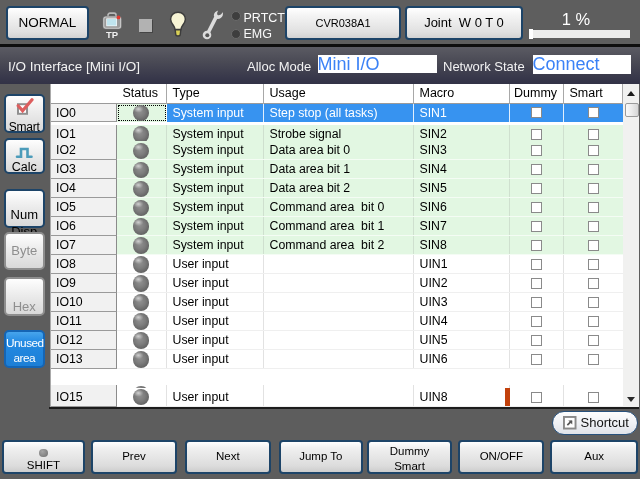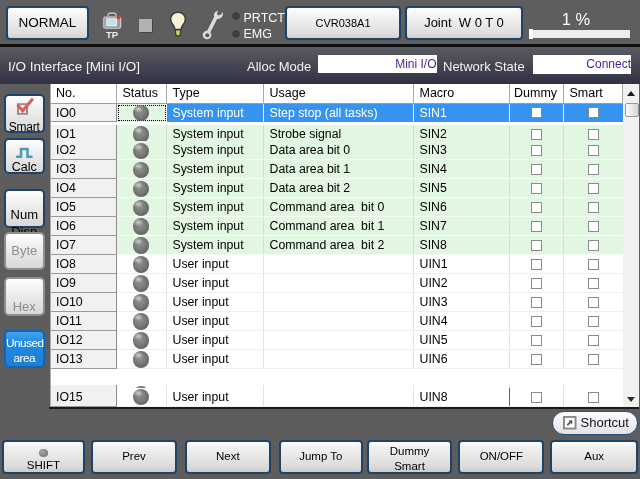--- a/index.html
+++ b/index.html
@@ -5,21 +5,21 @@
 html,body {width:640px;height:479px;overflow:hidden;}
 body {font-family:"Liberation Sans",sans-serif;background:#5d5d5d;position:relative;}
 .abs {position:absolute;}
 
 #topbar {position:absolute;left:0;top:0;width:640px;height:44px;background:#5e5e5e;}
 .tbtn {position:absolute;border:2px solid #1d4468;border-radius:4px;background:linear-gradient(#ffffff,#f4f4f4 25%,#e0e0e0 80%,#d2d2d2);color:#000;text-align:center;}
 #blackline {position:absolute;left:0;top:44px;width:640px;height:2.5px;background:#0e0e0e;}
 
 #titlebar {position:absolute;left:0;top:46.5px;width:640px;height:37.5px;background:linear-gradient(#5b5b63,#4a4a55 40%,#37374a 85%,#323246);}
 #titlebar .lbl {position:absolute;color:#f2f2f2;font-size:13.5px;white-space:nowrap;}
-.wbox {position:absolute;background:#fff;color:#4c1d95;font-size:12px;text-align:right;}
+.wbox {position:absolute;background:#fff;color:#3b82f6;font-size:18px;text-align:left;}
 
 .sbtn {position:absolute;left:4px;width:40.5px;border:2px solid #1d4468;border-radius:5px;background:linear-gradient(#fefefe,#ececec 45%,#d8d8d8);text-align:center;color:#000;}
 
 #tbl {position:absolute;left:50px;top:84px;width:589px;height:323px;background:#fff;overflow:hidden;border-left:1px solid #aaa;}
 #tblborder {position:absolute;left:49px;top:406.8px;width:590px;height:2.6px;background:#1c1c1c;}
 #thead {position:absolute;left:0;top:0;width:572px;height:19.5px;background:#fff;border-bottom:1.6px solid #9a9a9a;}
 .h {position:absolute;top:0;height:19.5px;font-size:12.5px;color:#000;line-height:18.5px;border-right:1px solid #a8a8a8;white-space:nowrap;overflow:hidden;}
 .row {position:absolute;left:0;width:572px;height:18.95px;}
 .c {position:absolute;top:0;height:18.95px;font-size:12.3px;line-height:18.95px;padding-left:6px;white-space:nowrap;overflow:hidden;}
 .nc {background:#f1f1f1;border-right:1.6px solid #8b8b8b;border-bottom:1.6px solid #9a9a9a;padding-left:5px;color:#000;}
@@ -103,21 +103,20 @@
   </svg>
   <div style="font-size:12.5px;margin-top:-3px;">Calc</div>
 </div>
 <div class="sbtn" style="top:189px;height:39px;font-size:13px;line-height:16.5px;padding-top:16px;">Num<br>Disp</div>
 <div class="sbtn" style="top:232px;height:38px;border-color:#8e8e8e;color:#8e8e8e;font-size:13px;line-height:33px;">Byte</div>
 <div class="sbtn" style="top:277px;height:38.5px;border-color:#8e8e8e;color:#8e8e8e;font-size:13px;line-height:56px;">Hex</div>
 <div class="sbtn" style="top:329.5px;height:38px;border-color:#1565b4;background:linear-gradient(#47a5ec,#2289e2 30%,#1d7fd6);color:#fff;font-size:11.8px;letter-spacing:-0.5px;line-height:15.5px;padding-top:4px;">Unused<br>area</div>
 
 <div id="tbl">
   <div id="thead">
-<div class="h" style="left:0;width:65.5px;padding-left:5px;">No.</div>
 <div class="h" style="left:65.5px;width:50.0px;padding-left:6px;">Status</div>
 <div class="h" style="left:115.5px;width:97.0px;padding-left:6px;">Type</div>
 <div class="h" style="left:212.5px;width:150.0px;padding-left:6px;">Usage</div>
 <div class="h" style="left:362.5px;width:96.5px;padding-left:6px;">Macro</div>
 <div class="h" style="left:459px;width:53.5px;padding-left:4px;">Dummy</div>
 <div class="h" style="left:512.5px;width:59.5px;padding-left:6px;border-right:1px solid #a8a8a8;">Smart</div>
 </div>
 <div class="row" style="top:19.5px;">
       <div class="c nc" style="left:0;width:65.5px">IO0</div>
       <div class="c sc" style="left:65.5px;width:50.0px;background:#e2f7e2;border-right:1px solid rgba(255,255,255,.85);outline:1px dotted #000;outline-offset:-2px;">
@@ -358,21 +357,21 @@
       </div>
       <div class="rl" style="background:#efefef"></div>
     </div>
 <div class="row" style="top:303.74999999999994px;">
       <div class="c nc" style="left:0;width:65.5px">IO15</div>
       <div class="c sc" style="left:65.5px;width:50.0px;background:#fff;border-right:1px solid #e2e2e2;">
         <div class="ball"></div>
       </div>
       <div class="c" style="left:115.5px;width:97.0px;background:#fff;color:#000;border-right:1px solid #e2e2e2">User input</div>
       <div class="c" style="left:212.5px;width:150.0px;background:#fff;color:#000;border-right:1px solid #e2e2e2"></div>
-      <div class="c" style="left:362.5px;width:96.5px;background:#fff;color:#000;border-right:1px solid #c2410c">UIN8</div>
+      <div class="c" style="left:362.5px;width:96.5px;background:#fff;color:#000;border-right:5px solid #c2410c">UIN8</div>
       <div class="c ck" style="left:459px;width:53.5px;background:#fff;border-right:1px solid #e2e2e2">
         <div class="cb"></div>
       </div>
       <div class="c ck" style="left:512.5px;width:59.5px;background:#fff">
         <div class="cb"></div>
       </div>
       <div class="rl" style="background:#efefef"></div>
     </div>
   <div id="sbar">
     <div class="tri-up"></div>

